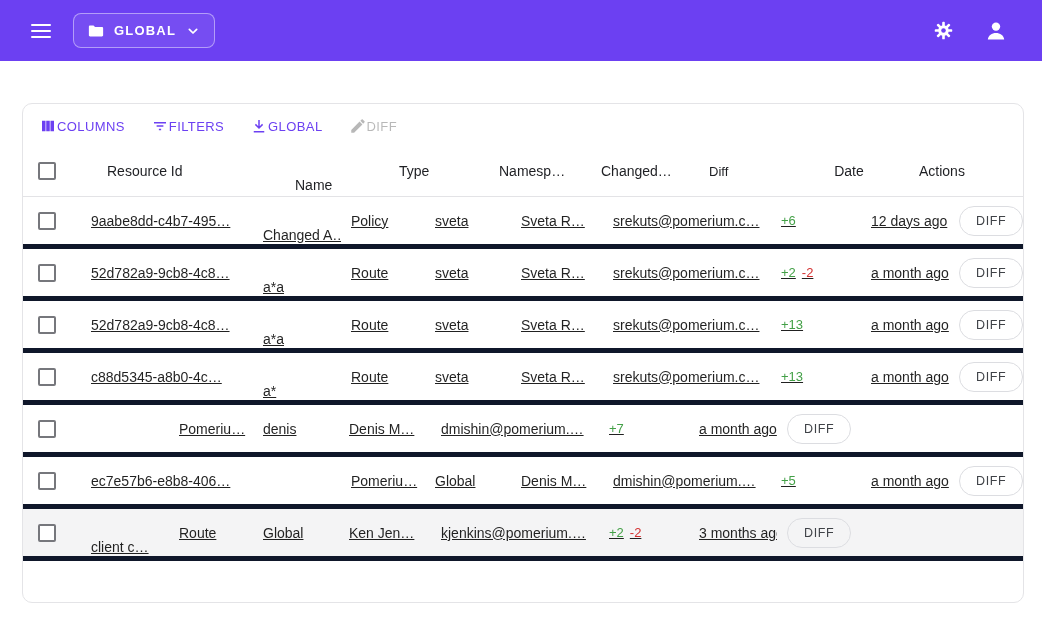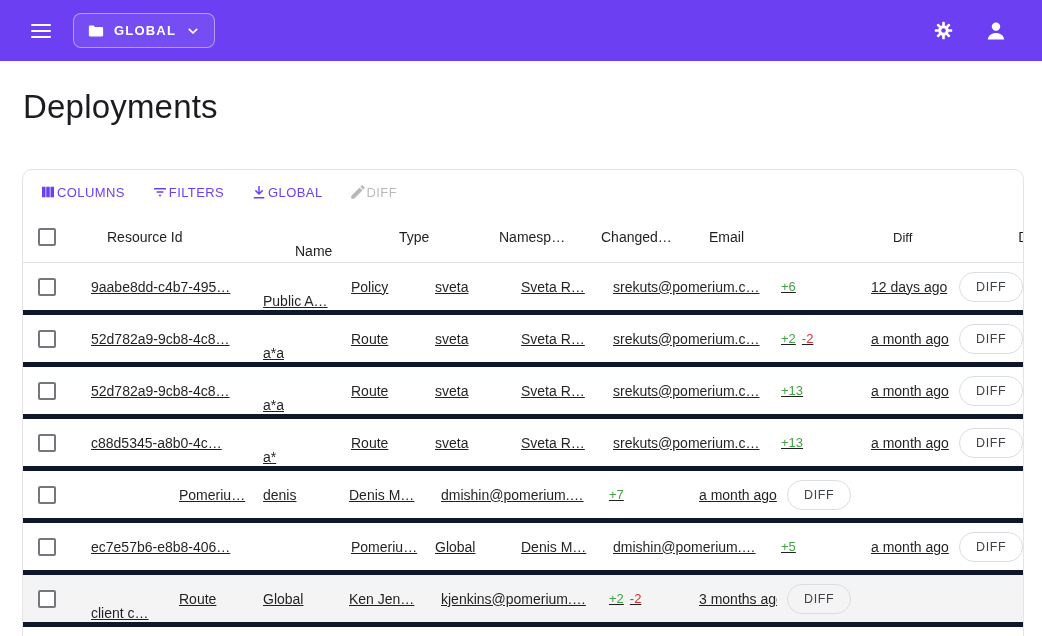--- a/index.html
+++ b/index.html
@@ -155,21 +155,20 @@
         <svg width="24" height="24" viewBox="0 0 24 24" fill="#fff">
             <circle cx="12" cy="7.6" r="4.2"></circle>
             <path d="M3.8 20.4c.6-4 4-6.3 8.2-6.3s7.6 2.3 8.2 6.3z"></path>
           </svg>
       </span>
     </button>
   </div>
 </header>
 
 <main>
-  <h1 class="page-title">Deployments</h1>
 
   <section class="card">
 
     <div class="toolbar">
       <button class="tb-btn">
         <span>
           <svg viewBox="0 0 24 24" fill="currentColor">
               <path d="M4 5h4.7v14H4zM9.65 5h4.7v14h-4.7zM15.3 5H20v14h-4.7z"></path>
             </svg>
         </span>
@@ -204,33 +203,32 @@
 
     <div class="thead">
       <div class="cell col-select">
         <span class="checkbox"></span>
       </div>
       <div class="cell col-resource th-cell">Resource Id</div>
       <div class="cell col-name th-cell">Name</div>
       <div class="cell col-type th-cell">Type</div>
       <div class="cell col-ns th-cell">Namesp…</div>
       <div class="cell col-changed th-cell">Changed…</div>
-      <div class="cell col-email th-cell">Email</div>
       <div class="cell col-diff th-cell">Diff</div>
       <div class="cell col-date th-cell">Date</div>
       <div class="cell col-actions th-cell">Actions</div>
     </div>
 
     <div id="rows">
         <div class="trow">
           <div class="cell col-select">
             <span class="checkbox"></span>
           </div>
           <div class="cell col-resource">9aabe8dd-c4b7-495…</div>
-          <div class="cell col-name">Public A…</div>
+          <div class="cell col-name">Changed A…</div>
           <div class="cell col-type">Policy</div>
           <div class="cell col-ns">sveta</div>
           <div class="cell col-changed">Sveta R…</div>
           <div class="cell col-email">srekuts@pomerium.c…</div>
           <div class="cell col-diff">
             <span class="diff-add">+6</span>
           </div>
           <div class="cell col-date">12 days ago</div>
           <div class="cell col-actions"><button class="diff-btn">DIFF</button></div>
         </div>

